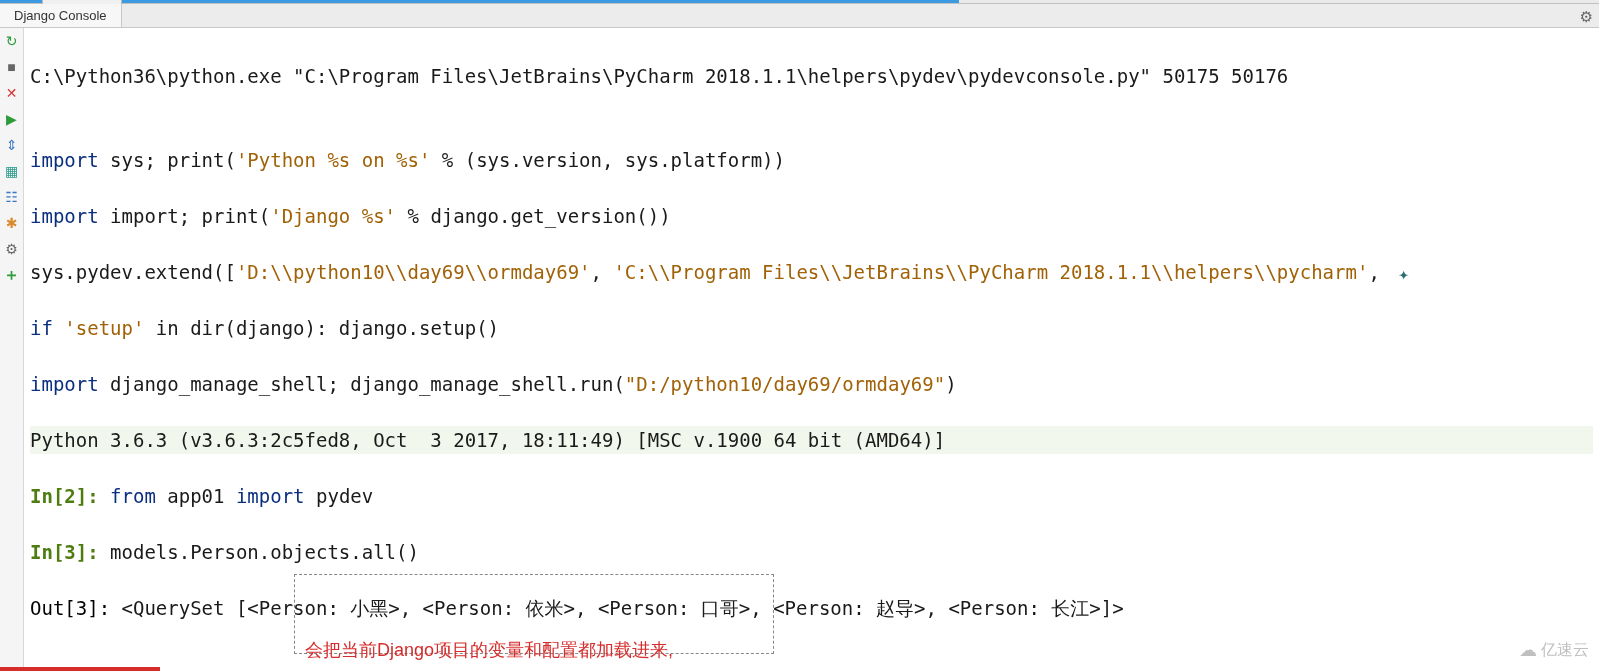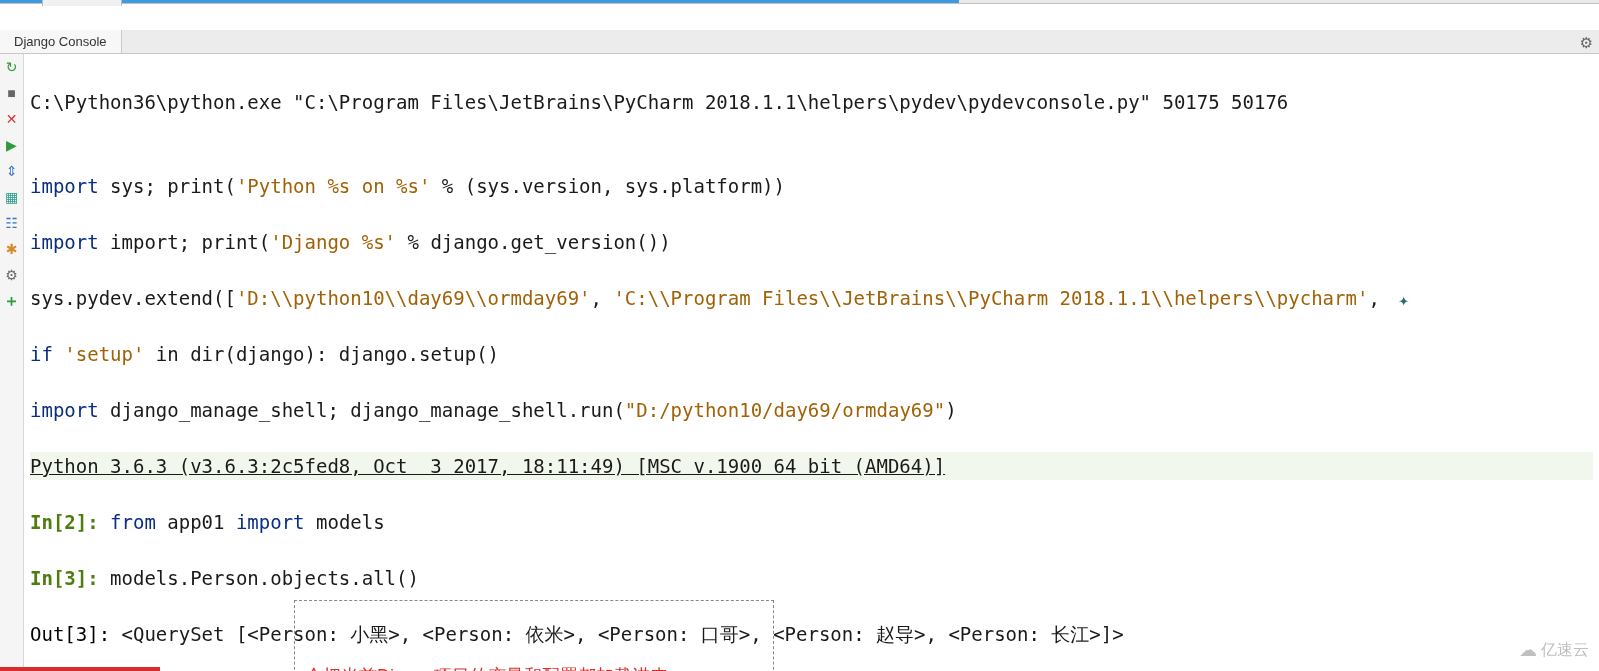--- a/index.html
+++ b/index.html
@@ -1,21 +1,21 @@
 <!DOCTYPE html>
 <html><head>
 <meta charset="utf-8">
 <style>
   * { margin: 0; padding: 0; box-sizing: border-box; }
   html, body { width: 1599px; height: 671px; font-family: "Segoe UI", Arial, sans-serif; background: #fff; overflow: hidden; }
 
   .top-hint { height: 4px; background: linear-gradient(to right, #3b9ae1 0%, #3b9ae1 60%, #eaeaea 60%); border-bottom: 1px solid #c0c0c0; position: relative; }
   .top-hint .bump { position: absolute; left: 42px; top: -2px; width: 80px; height: 8px; background: #f0f0f0; border: 1px solid #bbb; border-bottom: none; }
 
-  .tab-bar { height: 24px; background: #ececec; border-bottom: 1px solid #c8c8c8; display: flex; align-items: stretch; position: relative; margin-top: 26px; }
+  .tab-bar { height: 24px; background: #ececec; border-bottom: 1px solid #c8c8c8; display: flex; align-items: stretch; position: relative; }
   .tab { display: flex; align-items: center; padding: 0 14px; background: #e8e8e8; border-right: 1px solid #c8c8c8; font-size: 13px; color: #333; cursor: default; }
   .tab.active { background: #f7f7f7; }
   .gear { position: absolute; right: 6px; top: 4px; color: #666; font-size: 15px; cursor: pointer; }
 
   .workspace { display: flex; height: calc(671px - 28px); }
 
   .gutter { width: 24px; background: #f5f5f5; border-right: 1px solid #d8d8d8; display: flex; flex-direction: column; align-items: center; padding-top: 4px; gap: 8px; }
   .gutter .gicon { width: 18px; height: 18px; display: flex; align-items: center; justify-content: center; font-size: 14px; cursor: pointer; color: #666; }
   .gicon.green  { color: #2e9b3a; }
   .gicon.red    { color: #d93636; }
@@ -23,21 +23,21 @@
   .gicon.orange { color: #d98a2e; }
   .gicon.teal   { color: #2e9b8a; }
   .gicon.plus   { color: #2e9b3a; font-weight: bold; font-size: 16px; }
 
   .console { flex: 1; position: relative; font-family: "Consolas", "DejaVu Sans Mono", monospace; font-size: 19px; line-height: 28px; padding: 6px 6px; color: #1a1a1a; white-space: pre; overflow: hidden; }
   .console .line { display: block; }
   .kw   { color: #0b2f80; font-weight: normal; }
   .str  { color: #a16207; }
   .in-prompt  { color: #4d7c0f; font-weight: bold; }
   .out-prompt { color: #000000; font-weight: normal; }
-  .hl-line { background: #f2f7ed; display: inline-block; width: 100%; text-decoration: underline; }
+  .hl-line { background: #f2f7ed; display: inline-block; width: 100%; }
 
   .annotation { position: absolute; left: 270px; top: 546px; width: 480px; height: 80px; border: 1.5px dashed #888; padding: 6px 10px; }
   .annotation .al { color: #d62c2c; font-family: "Microsoft YaHei","PingFang SC",sans-serif; font-size: 18px; line-height: 26px; white-space: normal; }
 
   .bottom-red { position: absolute; left: 0; bottom: 0; width: 160px; height: 4px; background: #d62c2c; }
 
   .watermark { position: absolute; right: 10px; bottom: 10px; color: #bfbfbf; font-size: 16px; font-family: "Microsoft YaHei",sans-serif; display: flex; align-items: center; gap: 4px; }
   .watermark .glyph { font-size: 18px; }
 
   .cursor-mark { position: absolute; right: 190px; top: 232px; color: #2e6e6e; font-size: 18px; }
@@ -74,21 +74,21 @@
 
   <div class="console">
 <span class="line">C:\Python36\python.exe "C:\Program Files\JetBrains\PyCharm 2018.1.1\helpers\pydev\pydevconsole.py" 50175 50176</span>
 <span class="line"></span>
 <span class="line"><span class="kw">import</span><span> sys; print(</span><span class="str">'Python %s on %s'</span><span> % (sys.version, sys.platform))</span></span>
 <span class="line"><span class="kw">import</span><span> import; print(</span><span class="str">'Django %s'</span><span> % django.get_version())</span></span>
 <span class="line"><span>sys.pydev.extend([</span><span class="str">'D:\\python10\\day69\\ormday69'</span><span>, </span><span class="str">'C:\\Program Files\\JetBrains\\PyCharm 2018.1.1\\helpers\\pycharm'</span><span>,</span></span>
 <span class="line"><span class="kw">if </span><span class="str">'setup'</span><span> in dir(django): django.setup()</span></span>
 <span class="line"><span class="kw">import</span><span> django_manage_shell; django_manage_shell.run(</span><span class="str">"D:/python10/day69/ormday69"</span><span>)</span></span>
 <span class="line hl-line">Python 3.6.3 (v3.6.3:2c5fed8, Oct  3 2017, 18:11:49) [MSC v.1900 64 bit (AMD64)]</span>
-<span class="line"><span class="in-prompt">In[2]: </span><span class="kw">from</span><span> app01 </span><span class="kw">import</span><span> models</span></span>
+<span class="line"><span class="in-prompt">In[2]: </span><span class="kw">from</span><span> app01 </span><span class="kw">import</span><span> pydev</span></span>
 <span class="line"><span class="in-prompt">In[3]: </span><span>models.Person.objects.all()</span></span>
 <span class="line"><span class="out-prompt">Out[3]: </span><span>&lt;QuerySet [&lt;Person: 小黑&gt;, &lt;Person: 依米&gt;, &lt;Person: 口哥&gt;, &lt;Person: 赵导&gt;, &lt;Person: 长江&gt;]&gt;</span></span>
 <span class="line"></span>
 
 
     <div class="annotation">
       <div class="al">会把当前Django项目的变量和配置都加载进来,</div>
       
     </div>
 

